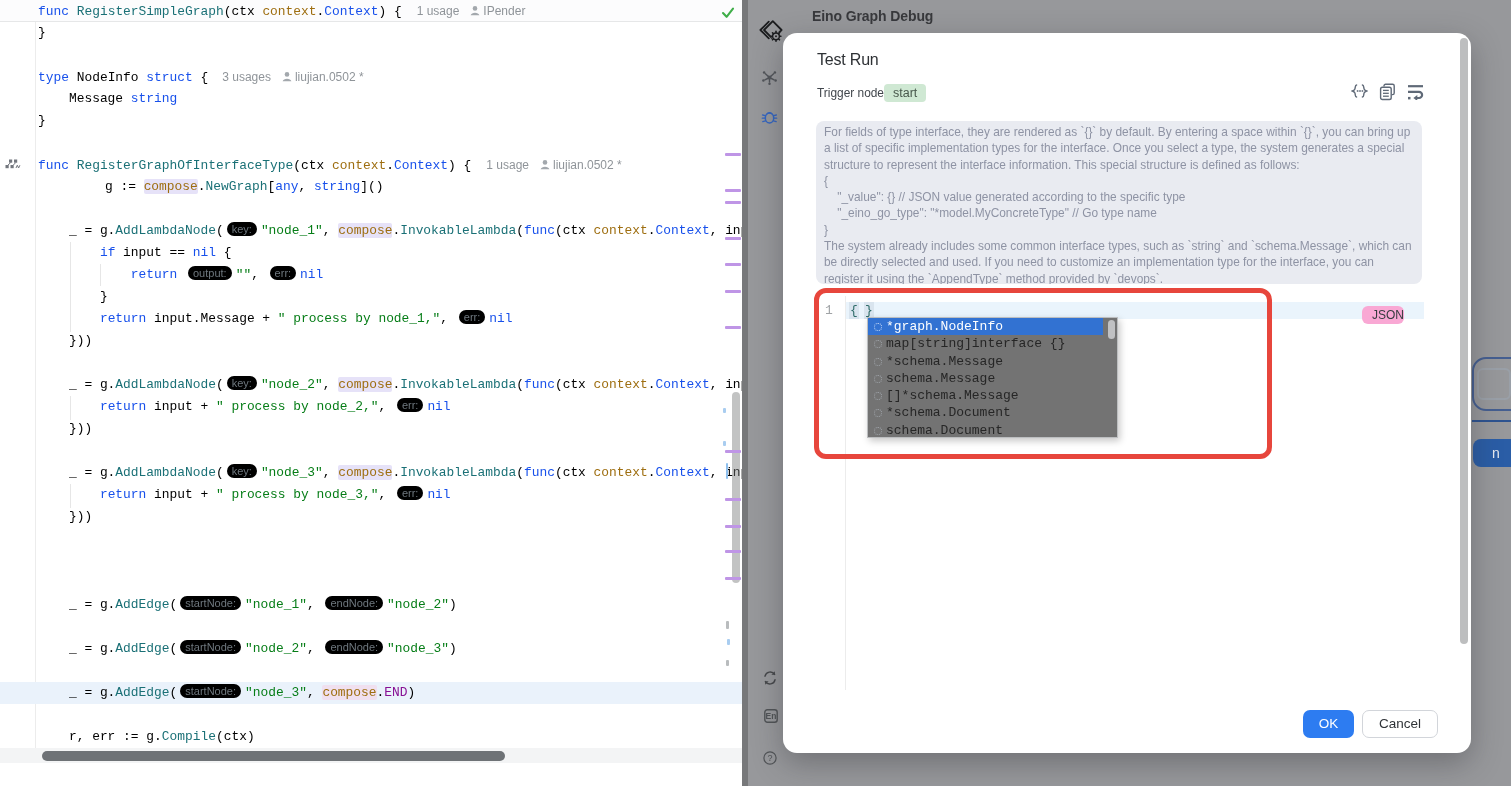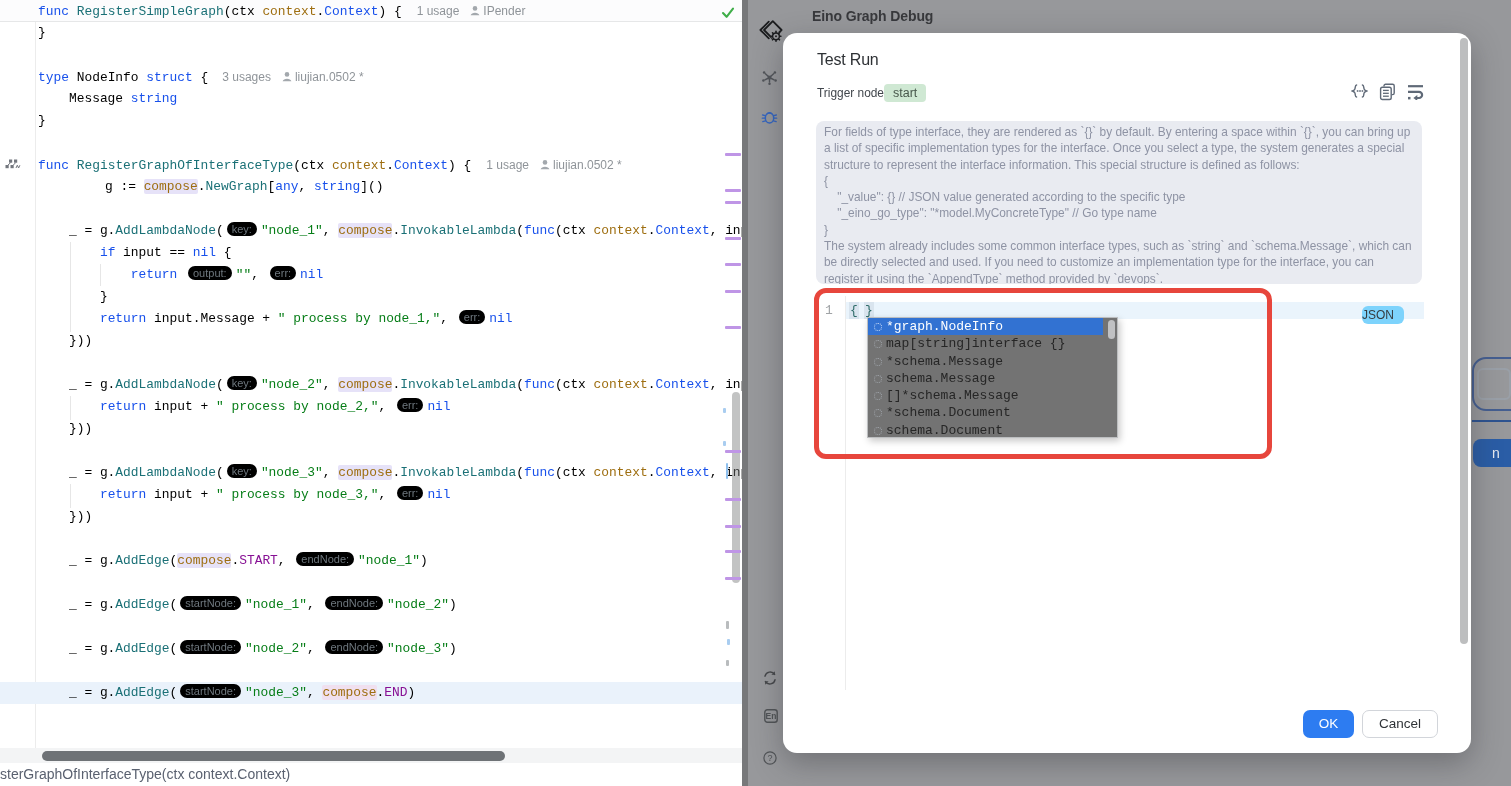--- a/index.html
+++ b/index.html
@@ -38,21 +38,21 @@
   .abs{position:absolute;}
   #mtitle{left:817px;top:51px;font-size:16px;letter-spacing:-0.2px;color:#2e3135;}
   #trignode{left:817px;top:86px;font-size:11.9px;color:#41464c;}
   #startchip{left:884px;top:84px;height:18px;line-height:18px;padding:0 9px;background:#cfe8d3;border-radius:4px;font-size:12.5px;color:#48584c;}
   #infobox{left:816px;top:121px;width:606px;height:163px;box-sizing:border-box;background:#e9ebf1;border-radius:8px;padding:3px 8px 0 8px;font-size:11.9px;line-height:16.3px;color:#8e93a4;white-space:nowrap;overflow:hidden;}
   #redbox{left:814px;top:288px;width:448px;height:161px;border:5px solid #e7463c;border-radius:12px;z-index:5;}
   #stripe1{left:846px;top:302px;width:578px;height:17px;background:#eaf4fc;}
   #lnum{left:822px;top:302px;width:14px;height:17px;line-height:17px;font-family:"Liberation Mono",monospace;font-size:13px;color:#a0a3a6;text-align:center;}
   #gutline2{left:845px;top:296px;width:1px;height:394px;background:#ececec;}
   .brace{top:302px;width:10px;height:17px;line-height:17px;background:#d9e4ee;font-family:"Liberation Mono",monospace;font-size:13px;color:#2e6b68;text-align:center;}
-  #jsonbadge{left:1362px;top:306px;width:42px;height:18px;line-height:18px;background:#7dd3fc;border-radius:6px;font-size:12px;color:#363b3f;text-align:left;z-index:6;}
+  #jsonbadge{left:1362px;top:306px;width:42px;height:18px;line-height:18px;background:#f9a8d4;border-radius:6px;font-size:12px;color:#363b3f;text-align:right;z-index:6;}
   #dropdown{left:867px;top:317px;width:251px;height:121px;background:#737373;border:1px solid #bcbec0;box-shadow:2px 3px 7px rgba(0,0,0,.22);z-index:7;box-sizing:border-box;}
   .ddrow{position:relative;height:17.28px;font-family:"Liberation Mono",monospace;font-size:13px;line-height:17.28px;color:#262626;white-space:pre;}
   .ddrow .ic{position:absolute;left:6px;top:5px;width:6px;height:6px;border-radius:50%;border:1px dotted #a2a7ad;}
   .ddrow .tx{position:absolute;left:18px;top:0;}
   .ddsel{background:#3272d2;color:#fff;width:235px;}
   .ddsel .ic{border-color:#cdddf5;}
   #ddthumb{left:1108px;top:320px;width:7px;height:19px;background:#c0c1c3;border-radius:4px;z-index:8;}
   #okbtn{left:1303px;top:710px;width:51px;height:28px;line-height:28px;background:#2d7cf1;border-radius:7px;color:#fff;font-size:13.5px;text-align:center;}
   #cancelbtn{left:1362px;top:710px;width:74px;height:26px;line-height:26px;background:#fff;border:1px solid #d2d5da;border-radius:7px;color:#2f3337;font-size:13.5px;text-align:center;}
   #modalscroll{left:1460px;top:38px;width:8px;height:606px;background:#bdbebf;border-radius:4px;}
@@ -90,24 +90,24 @@
     <div class="cl" style="top:264px;">            <span class="k">return</span> <span class="chip">output:</span><span class="s">""</span>, <span class="chip">err:</span><span class="k">nil</span></div>
     <div class="cl" style="top:286px;">        }</div>
     <div class="cl" style="top:308px;">        <span class="k">return</span> input.Message + <span class="s">" process by node_1,"</span>, <span class="chip">err:</span><span class="k">nil</span></div>
     <div class="cl" style="top:330px;">    }))</div>
     <div class="cl" style="top:374px;">    _ = g.<span class="t">AddLambdaNode</span>(<span class="chip">key:</span><span class="s">"node_2"</span>, <span class="hlc p">compose</span>.<span class="t">InvokableLambda</span>(<span class="k">func</span>(ctx <span class="p">context</span>.<span class="k">Context</span>, input string</div>
     <div class="cl" style="top:396px;">        <span class="k">return</span> input + <span class="s">" process by node_2,"</span>, <span class="chip">err:</span><span class="k">nil</span></div>
     <div class="cl" style="top:418px;">    }))</div>
     <div class="cl" style="top:462px;">    _ = g.<span class="t">AddLambdaNode</span>(<span class="chip">key:</span><span class="s">"node_3"</span>, <span class="hlc p">compose</span>.<span class="t">InvokableLambda</span>(<span class="k">func</span>(ctx <span class="p">context</span>.<span class="k">Context</span>, input string</div>
     <div class="cl" style="top:484px;">        <span class="k">return</span> input + <span class="s">" process by node_3,"</span>, <span class="chip">err:</span><span class="k">nil</span></div>
     <div class="cl" style="top:506px;">    }))</div>
-    <div class="cl" style="top:550px;">    _ = g.<span class="t">AddEdge</span>(<span class="hlc p">compose</span>.<span class="m">START</span>, <span class="chip">endNode:</span><span class="s">"node_1"</span>)</div>
     <div class="cl" style="top:594px;">    _ = g.<span class="t">AddEdge</span>(<span class="chip">startNode:</span><span class="s">"node_1"</span>, <span class="chip">endNode:</span><span class="s">"node_2"</span>)</div>
     <div class="cl" style="top:638px;">    _ = g.<span class="t">AddEdge</span>(<span class="chip">startNode:</span><span class="s">"node_2"</span>, <span class="chip">endNode:</span><span class="s">"node_3"</span>)</div>
     <div class="cl" style="top:682px;">    _ = g.<span class="t">AddEdge</span>(<span class="chip">startNode:</span><span class="s">"node_3"</span>, <span class="hlp p">compose</span>.<span class="m">END</span>)</div>
+    <div class="cl" style="top:726px;">    r, err := g.<span class="t">Compile</span>(ctx)</div>
     <div class="cl sticky" style="top:0;"><span class="k">func</span> <span class="t">RegisterSimpleGraph</span>(ctx <span class="p">context</span>.<span class="k">Context</span>) {<span class="hint" style="margin-left:15px;">1 usage</span><svg class="pico" width="10" height="11" viewBox="0 0 10 11">
           <circle cx="5" cy="3.4" r="2.3" fill="#a3a8ad"></circle>
           <path d="M0.6 10.2 C1.4 6.8 8.6 6.8 9.4 10.2 Z" fill="#a3a8ad"></path>
         </svg><span class="hint">IPender</span></div>
     <svg class="abs" style="left:719px;top:4px;z-index:4;" width="18" height="18" viewBox="0 0 18 18">
         <path d="M4 9 l3.6 3.8 L14 4.6" fill="none" stroke="#3fae49" stroke-width="2.1" stroke-linecap="round" stroke-linejoin="round"></path>
       </svg>
     <svg class="abs" style="left:5px;top:159px;" width="16" height="11" viewBox="0 0 16 11">
         <g fill="#73777e">
           <rect x="4" y="0.5" width="3.2" height="3.2"></rect>
@@ -131,21 +131,20 @@
     <div class="pd" style="top:550px;z-index:2;"></div>
     <div class="pd" style="top:577px;z-index:2;"></div>
     <div class="mark" style="left:723px;top:408px;width:3px;height:5px;background:#a9cdf0;"></div>
     <div class="mark" style="left:723px;top:441px;width:3px;height:5px;background:#a9cdf0;"></div>
     <div class="mark" style="left:726px;top:463px;width:2px;height:16px;background:#8fc0ee;"></div>
     <div class="mark" style="left:726px;top:621px;width:3px;height:8px;background:#b9bcbe;"></div>
     <div class="mark" style="left:727px;top:639px;width:3px;height:6px;background:#a9cdf0;"></div>
     <div class="mark" style="left:726px;top:660px;width:3px;height:6px;background:#b9bcbe;"></div>
     <div id="htrack"></div>
     <div id="hthumb"></div>
-    <div id="crumb">sterGraphOfInterfaceType(ctx context.Context)</div>
   </div>
   <div id="divider"></div>
   <div id="dim"></div>
   <div class="abs" id="ptitle">Eino Graph Debug</div>
   <svg class="abs" style="left:757px;top:17px;" width="27" height="27" viewBox="0 0 27 27">
     <path d="M15.8 4.2 L24.6 13 L15.8 21.8 L7 13 Z" fill="none" stroke="#1c1d1f" stroke-width="1.8" stroke-linejoin="round"></path>
     <path d="M11.8 4.6 L3.4 13 L11.8 21.4" fill="none" stroke="#1c1d1f" stroke-width="1.8" stroke-linecap="round" stroke-linejoin="round"></path>
     <g>
       <circle cx="19" cy="19.3" r="4.6" fill="#97989b"></circle>
       <circle cx="19" cy="19.3" r="3.4" fill="none" stroke="#1c1d1f" stroke-width="1.5"></circle>

